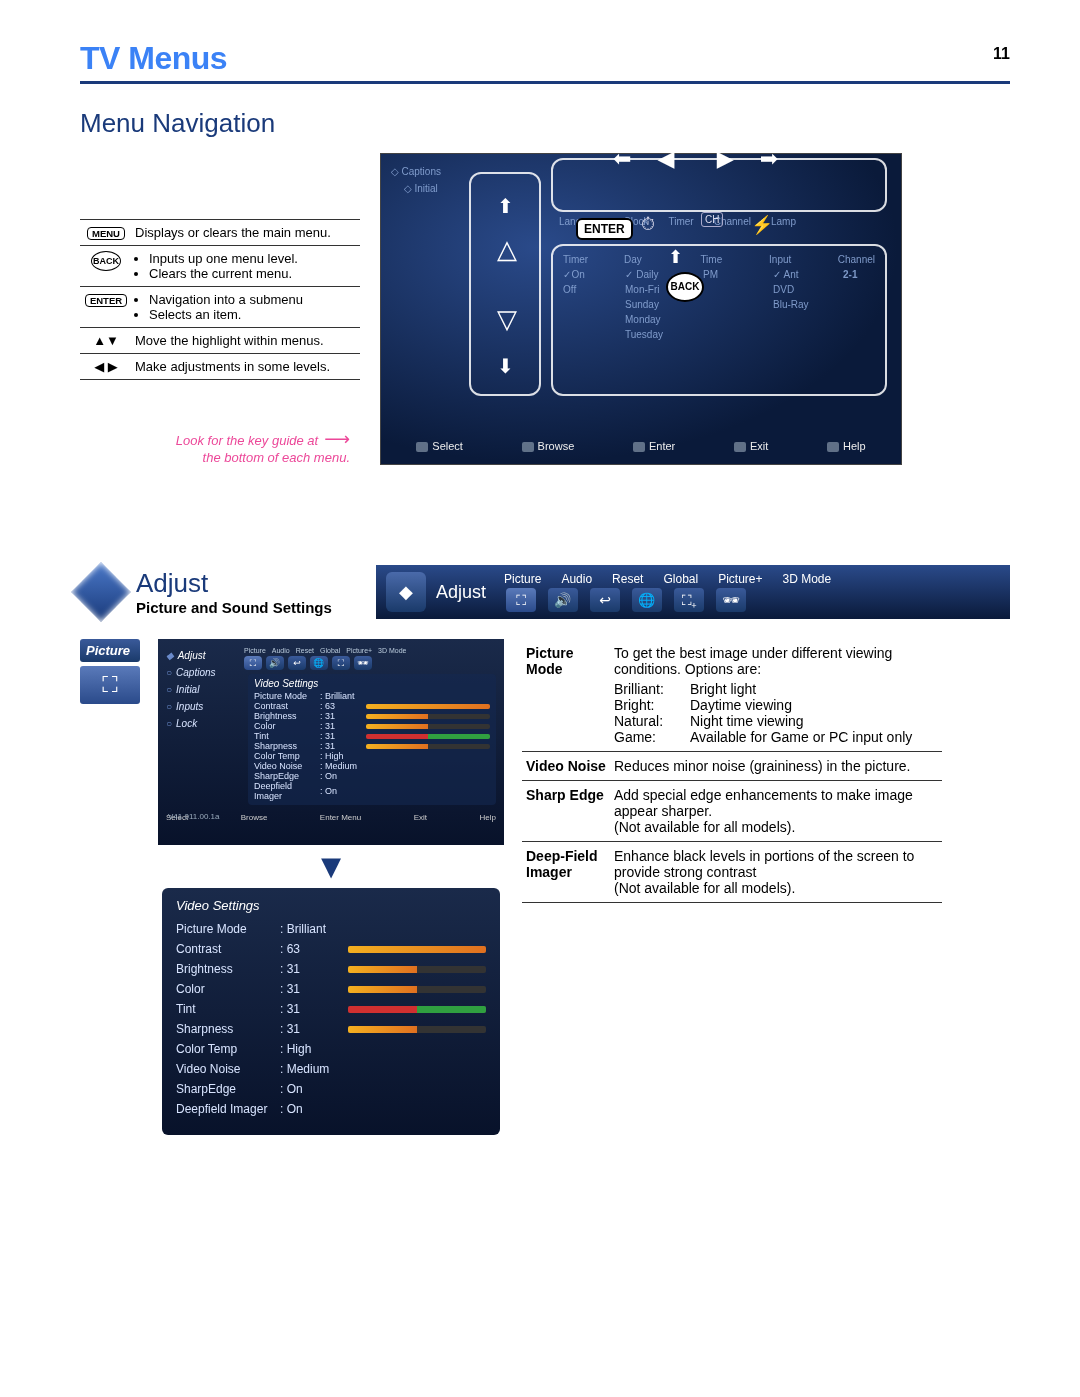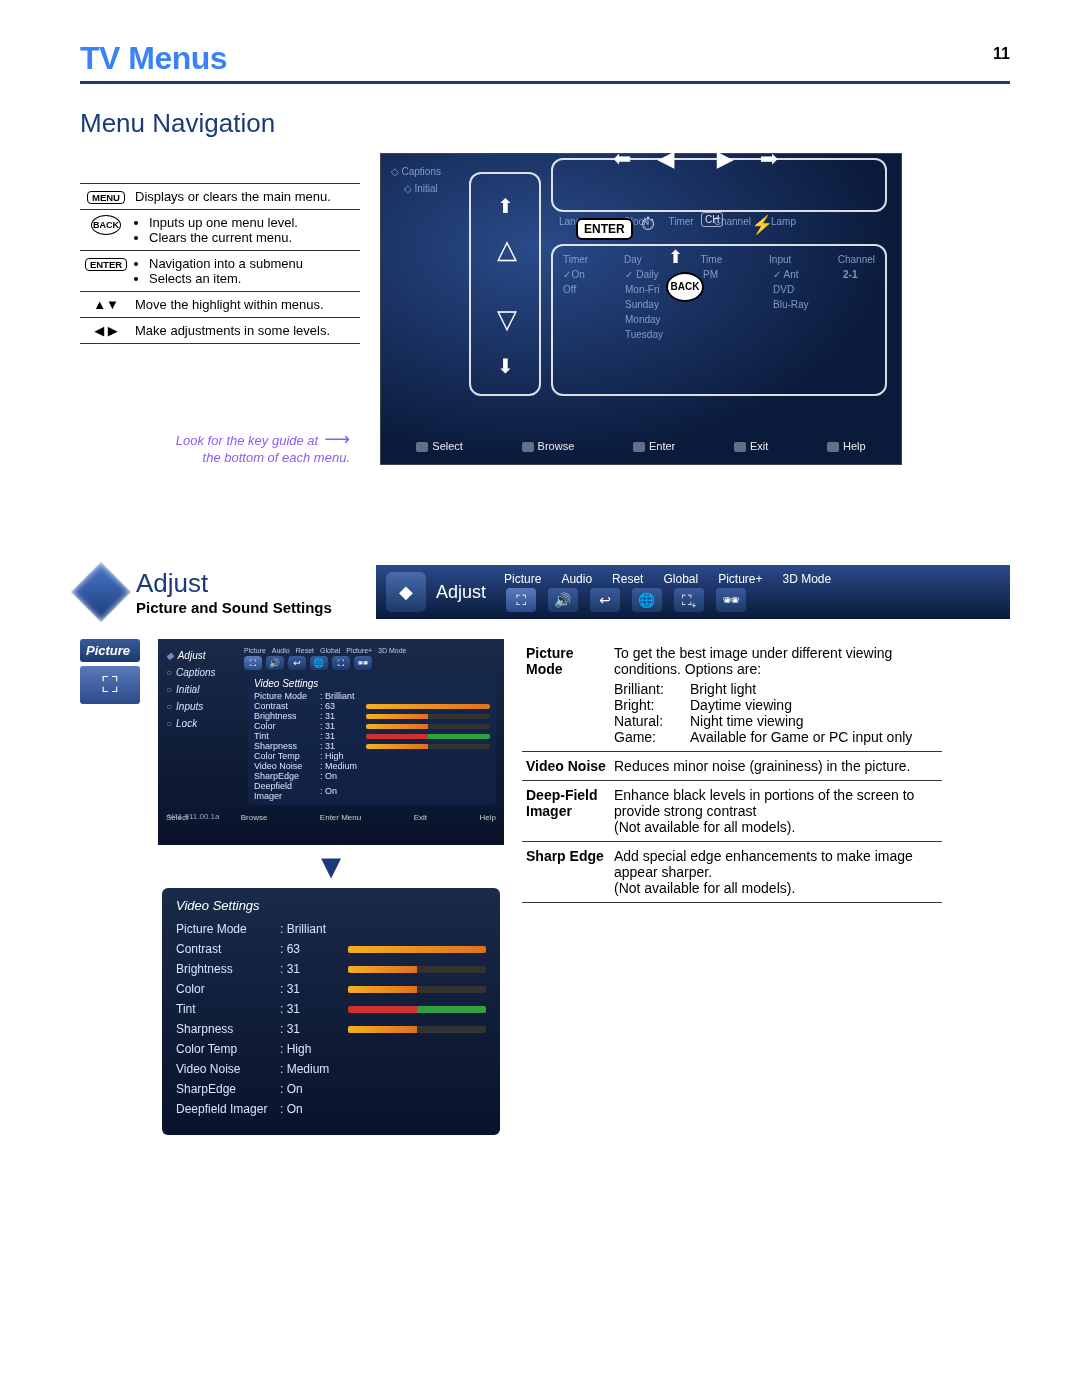--- a/index.html
+++ b/index.html
@@ -86,24 +86,24 @@
   }
   ul.dash {
     margin: 0;
     padding-left: 14px;
   }
   ul.dash li {
     list-style: disc;
     margin: 0;
   }
   .look-note {
-    color: #8b5cf6;
+    color: #ec4899;
     font-style: italic;
     font-size: 13px;
-    margin-top: 84px;
+    margin-top: 48px;
     text-align: right;
     padding-right: 10px;
   }
   .look-note .arrow {
     font-style: normal;
     font-size: 18px;
     margin-left: 6px;
   }
   
   .tv-shot {
@@ -744,24 +744,24 @@
               <span>Game:</span>
               <span>Available for Game or PC input only</span>
             </div>
       </td>
     </tr>
     <tr>
       <td class="term"><span>Video Noise</span></td>
       <td>Reduces minor noise (graininess) in the picture.</td>
     </tr>
     <tr>
-      <td class="term"><span>Deep-Field Imager</span></td>
-      <td style="white-space:pre-line;">Enhance black levels in portions of the screen to provide strong contrast
+      <td class="term"><span>Sharp Edge</span></td>
+      <td style="white-space:pre-line;">Add special edge enhancements to make image appear sharper.
 (Not available for all models).</td>
     </tr>
     <tr>
-      <td class="term"><span>Sharp Edge</span></td>
-      <td style="white-space:pre-line;">Add special edge enhancements to make image appear sharper.
+      <td class="term"><span>Deep-Field Imager</span></td>
+      <td style="white-space:pre-line;">Enhance black levels in portions of the screen to provide strong contrast
 (Not available for all models).</td>
     </tr>
   </tbody>
     </table>
 </div>
 
 </body></html>

